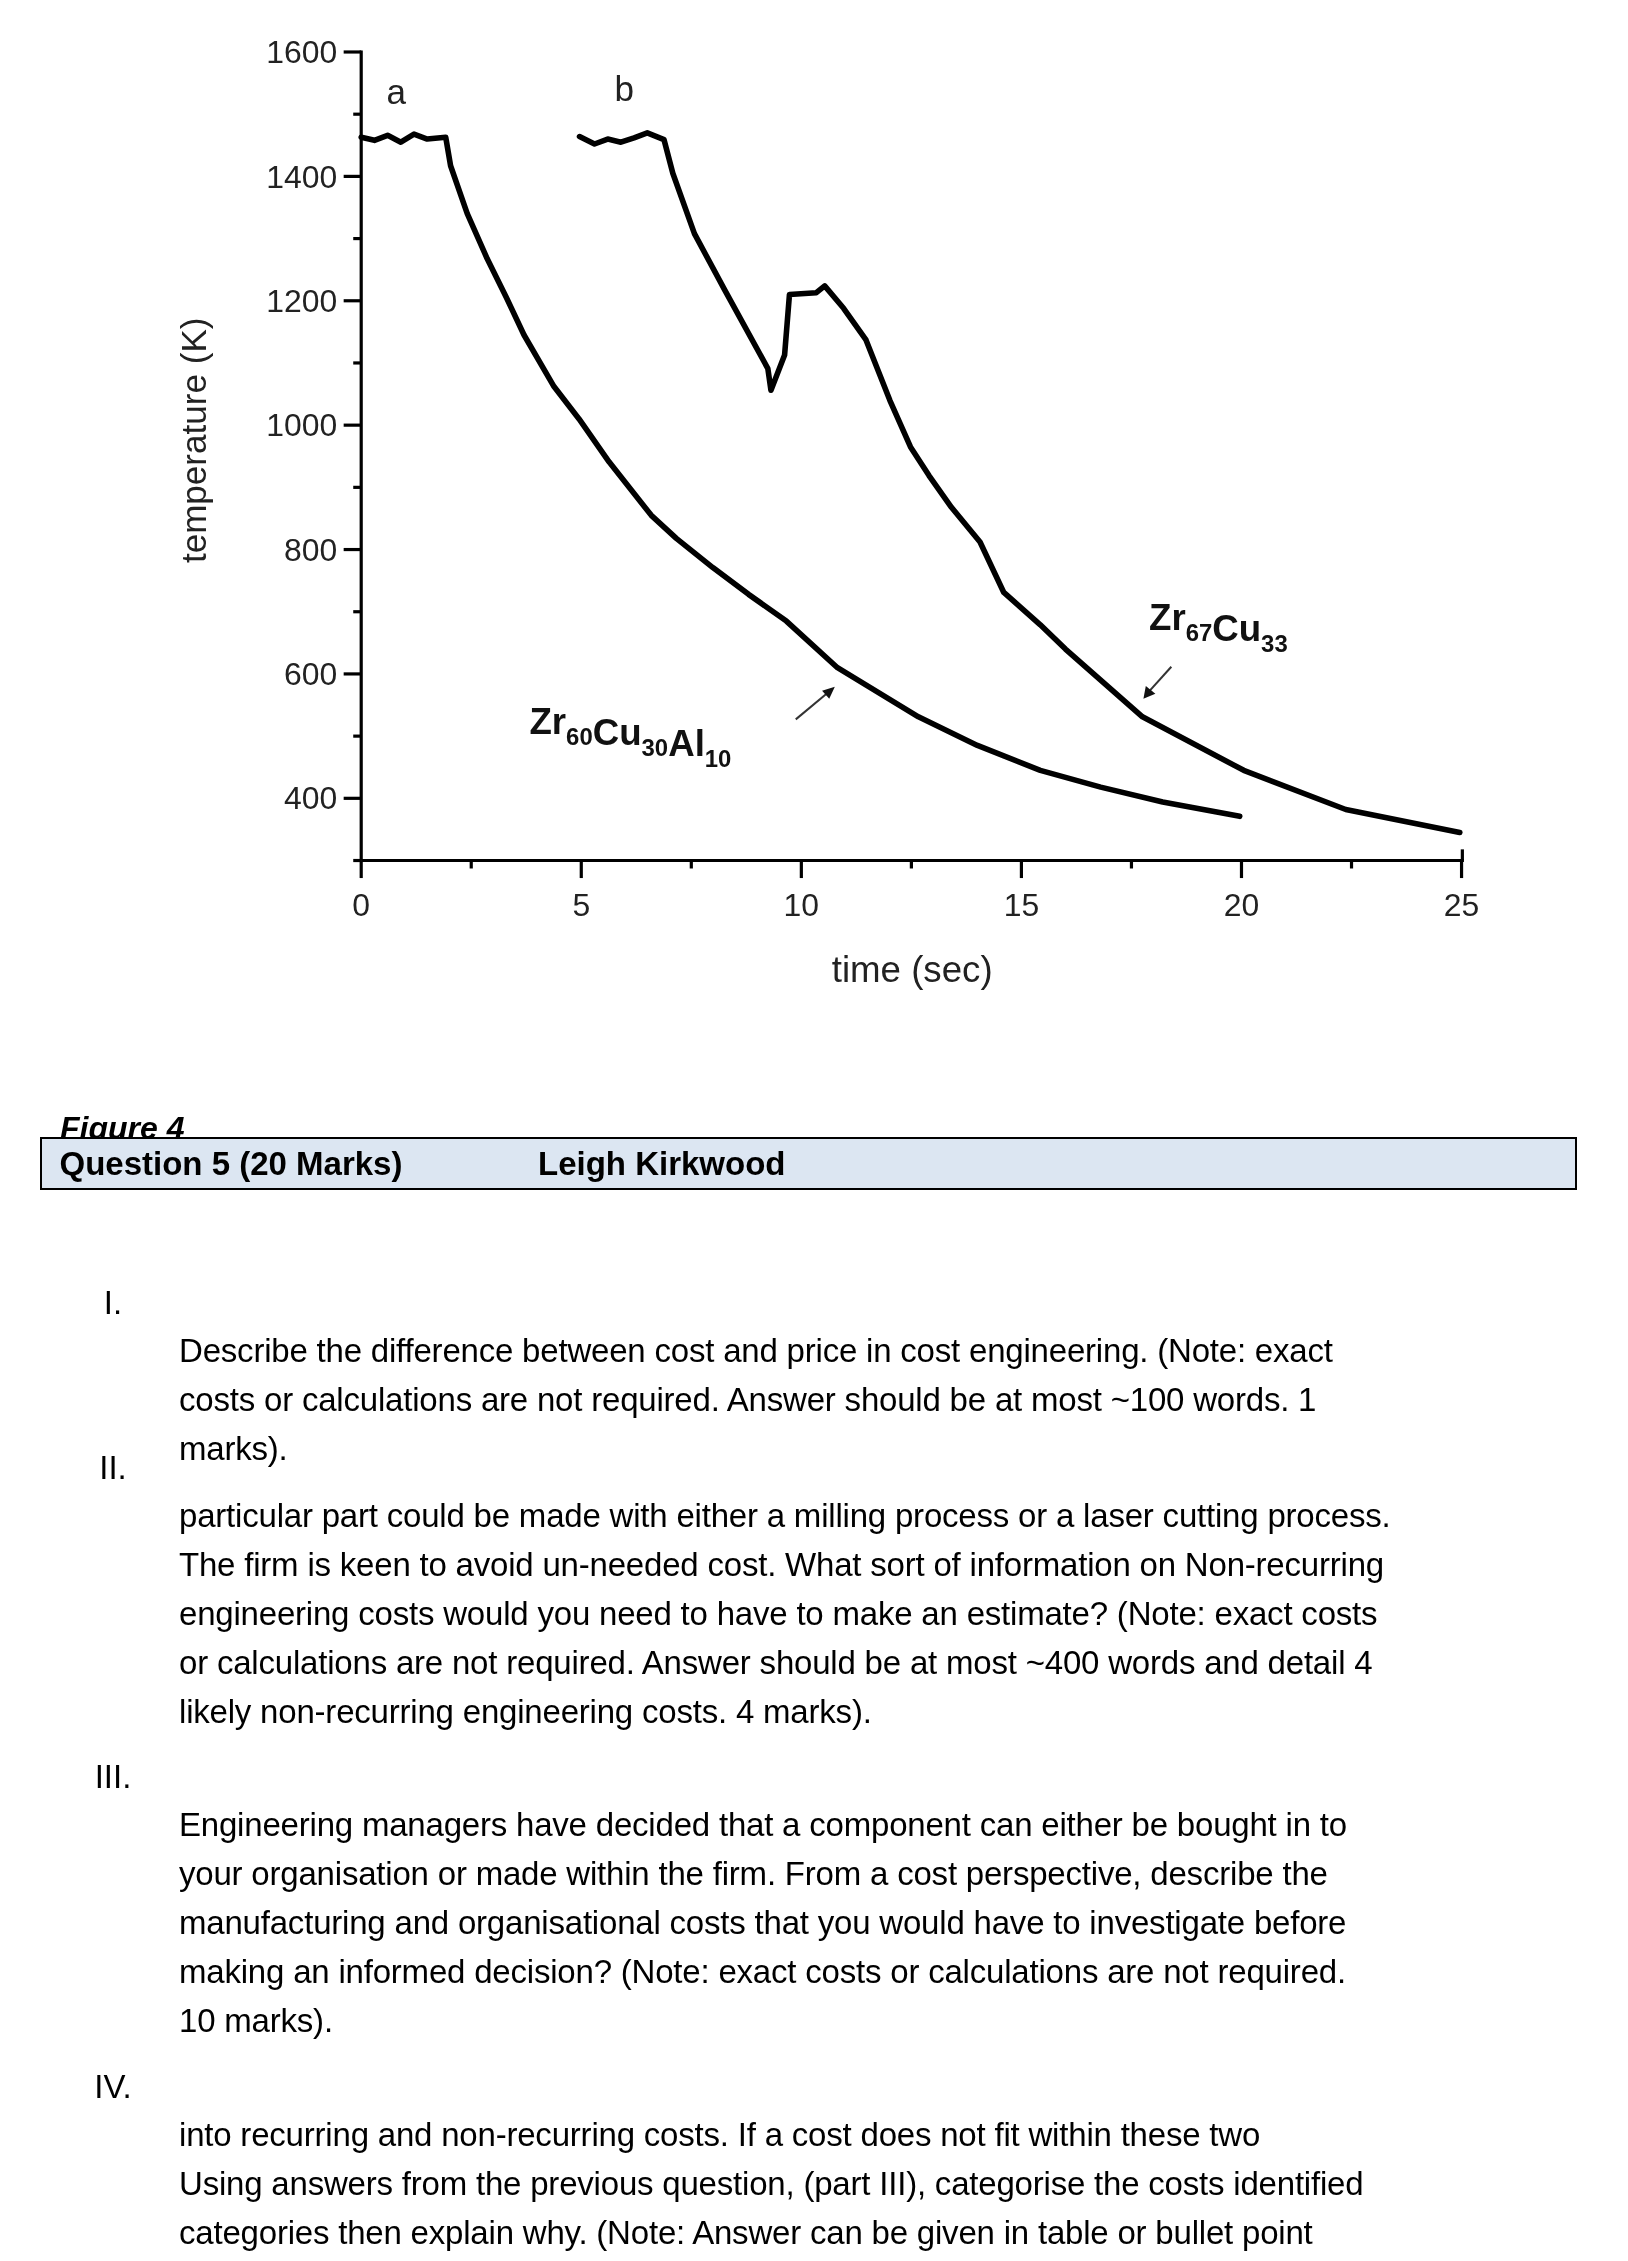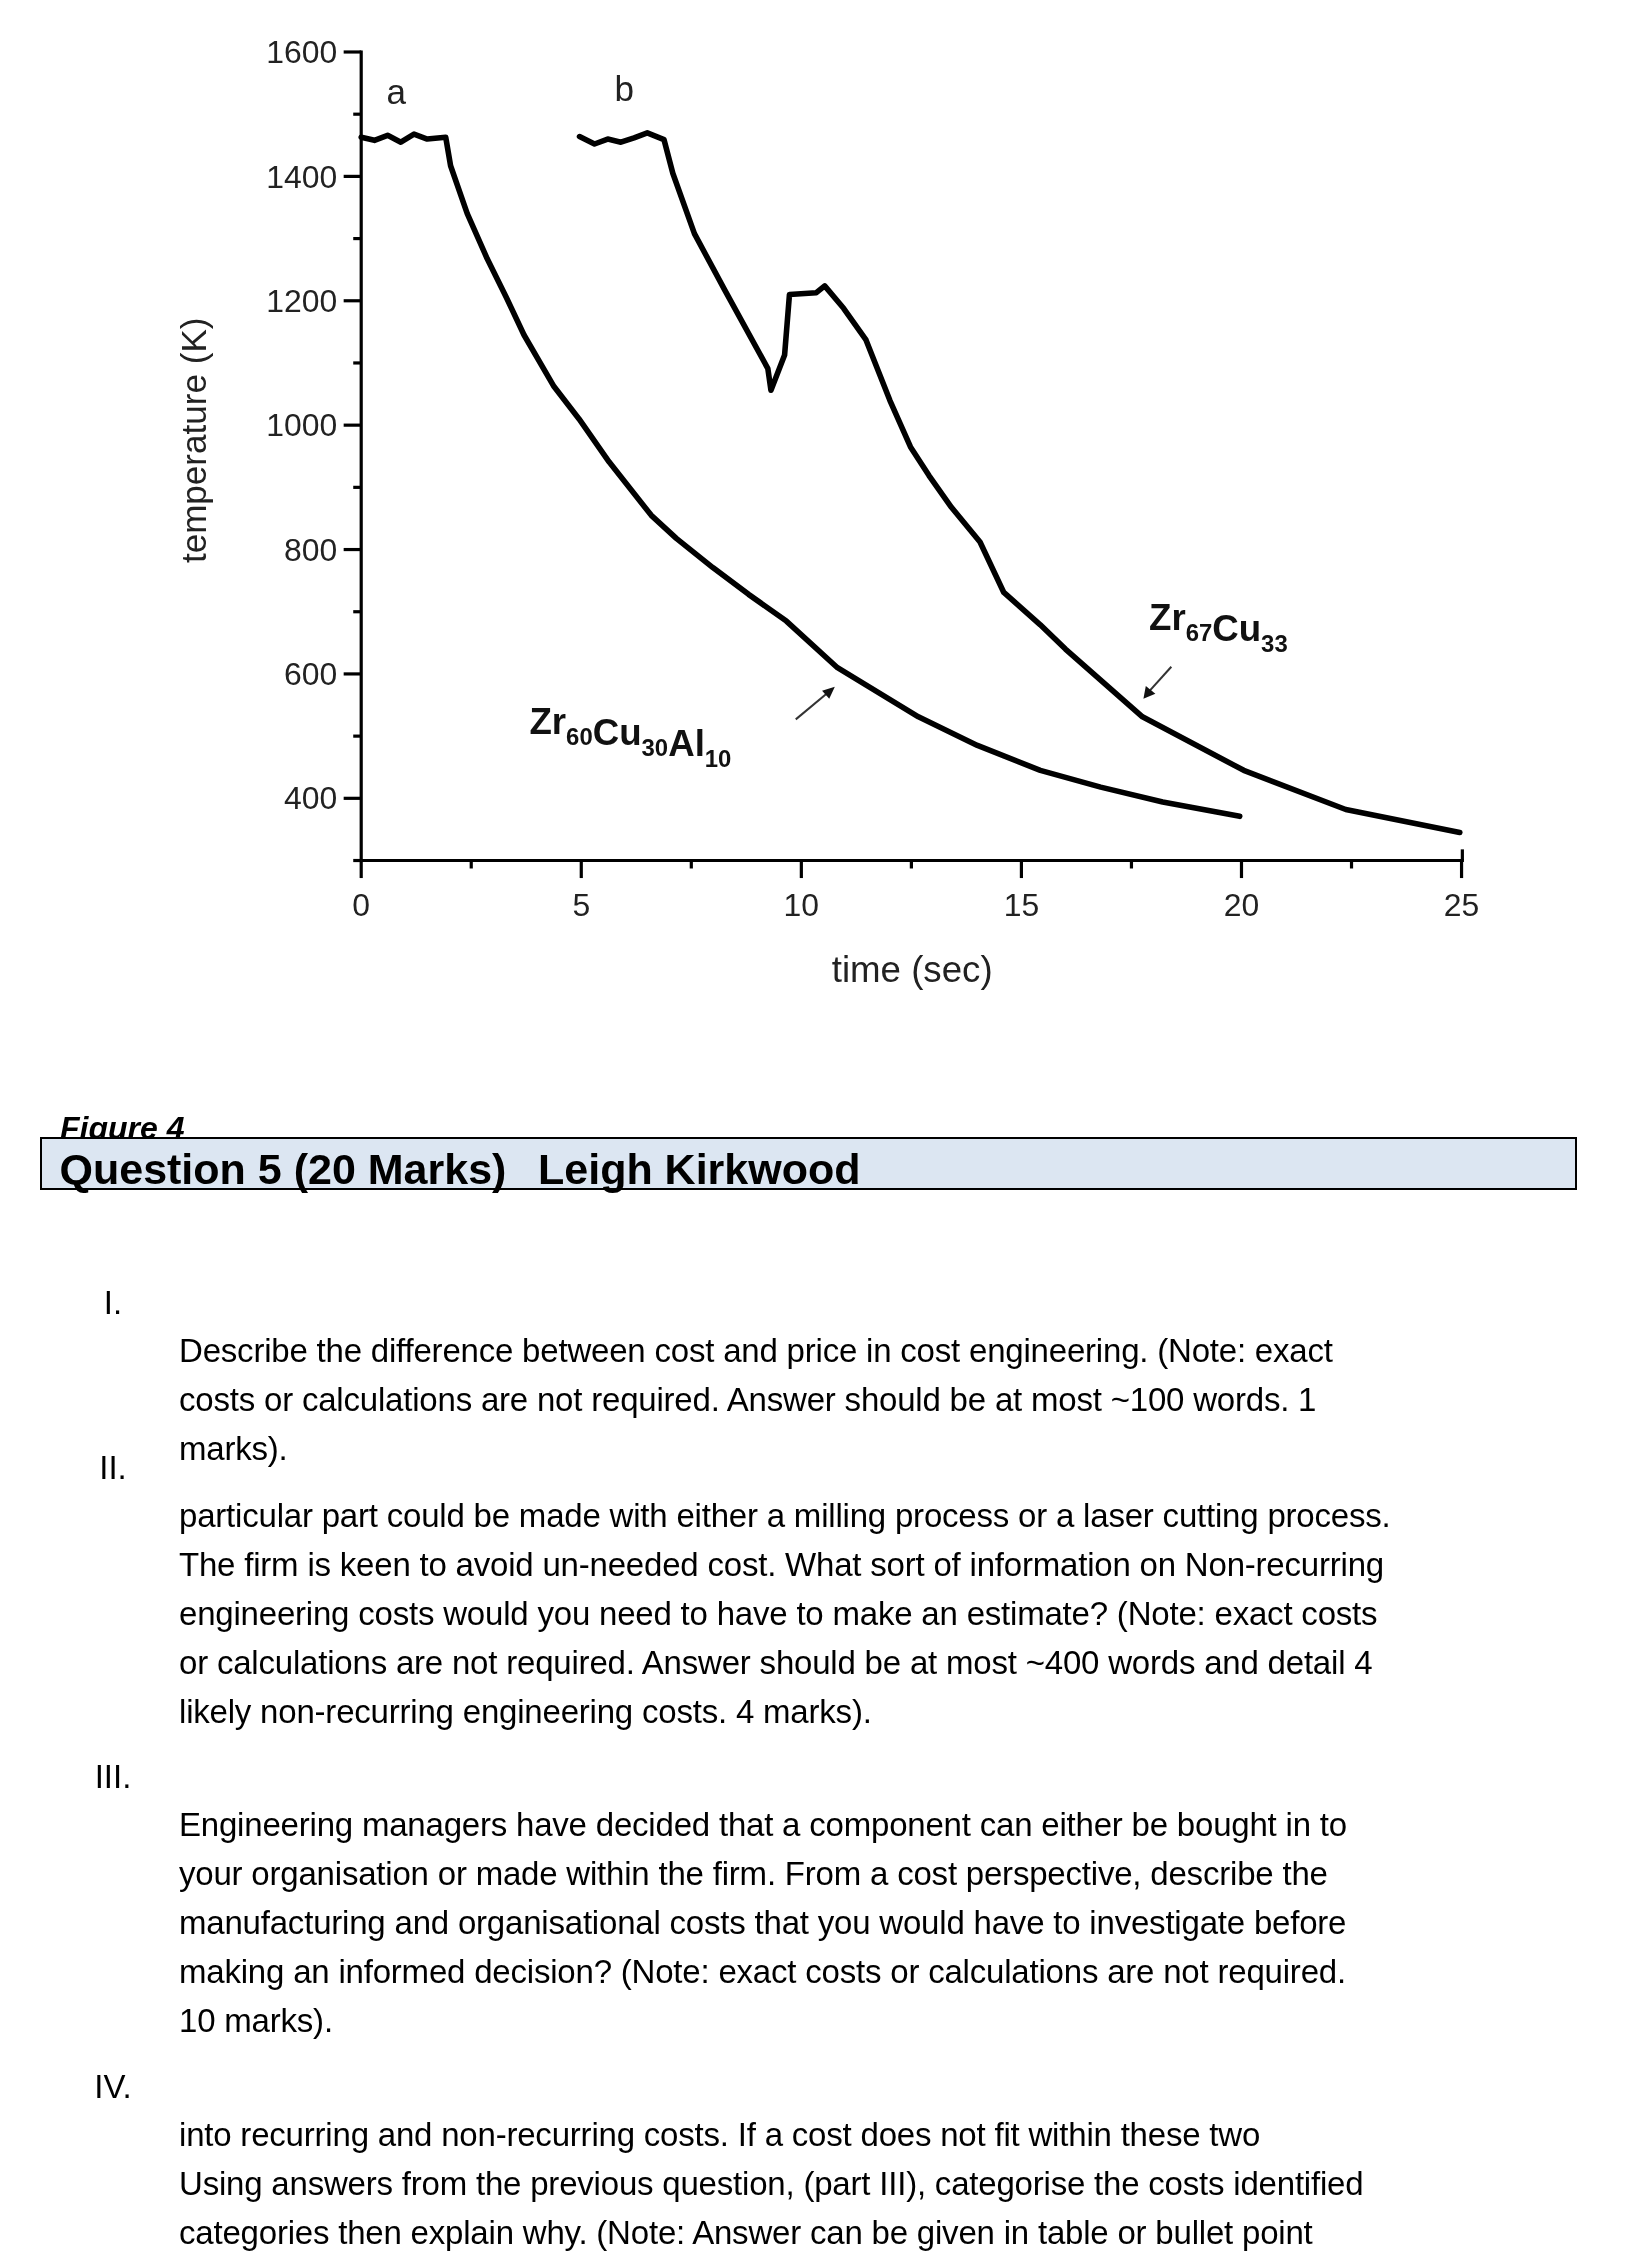--- a/index.html
+++ b/index.html
@@ -3,21 +3,21 @@
 <meta charset="utf-8">
 <style>
   html, body { margin: 0; padding: 0; background: #ffffff; }
   body { width: 1629px; height: 2261px; position: relative; overflow: hidden;
          font-family: "Liberation Sans", sans-serif; color: #000; }
   #figure { position: absolute; left: 0; top: 0; width: 1629px; height: 1005px; }
   .fig-caption { position: absolute; left: 60px; top: 1110px; font-size: 32px;
                  font-weight: bold; font-style: italic; text-align: right; }
   .q-header { position: absolute; left: 40px; top: 1137px; width: 1533px; height: 49px;
               border: 2.4px solid #000; background: #dce6f2; }
-  .q-header span { position: absolute; top: 5.6px; font-size: 43px; font-weight: bold; }
+  .q-header span { position: absolute; top: 5.6px; font-size: 33px; font-weight: bold; }
   .q-title { left: 17.5px; }
   .q-author { left: 496px; }
   .questions { position: absolute; left: 0; top: 1276px; width: 1629px; }
   .q-item { position: absolute; left: 0; width: 1629px; }
   .q-num { position: absolute; left: 81px; top: 0; width: 64px; text-align: center;
            font-size: 33px; line-height: 49px; }
   .q-text { position: absolute; left: 179px; top: 0; width: 1403px; font-size: 33px;
             line-height: 49px; letter-spacing: -0.2px; margin-top: 48px; }
   svg text { font-family: "Liberation Sans", sans-serif; }
 </style>

